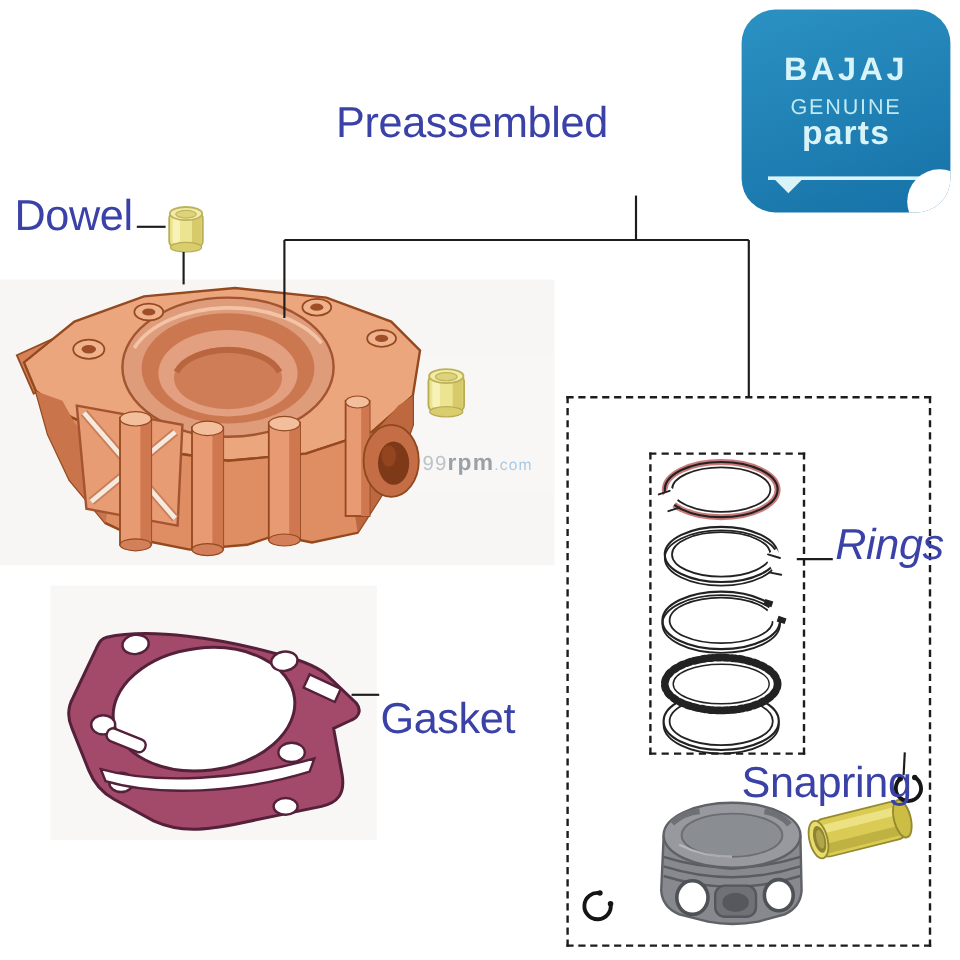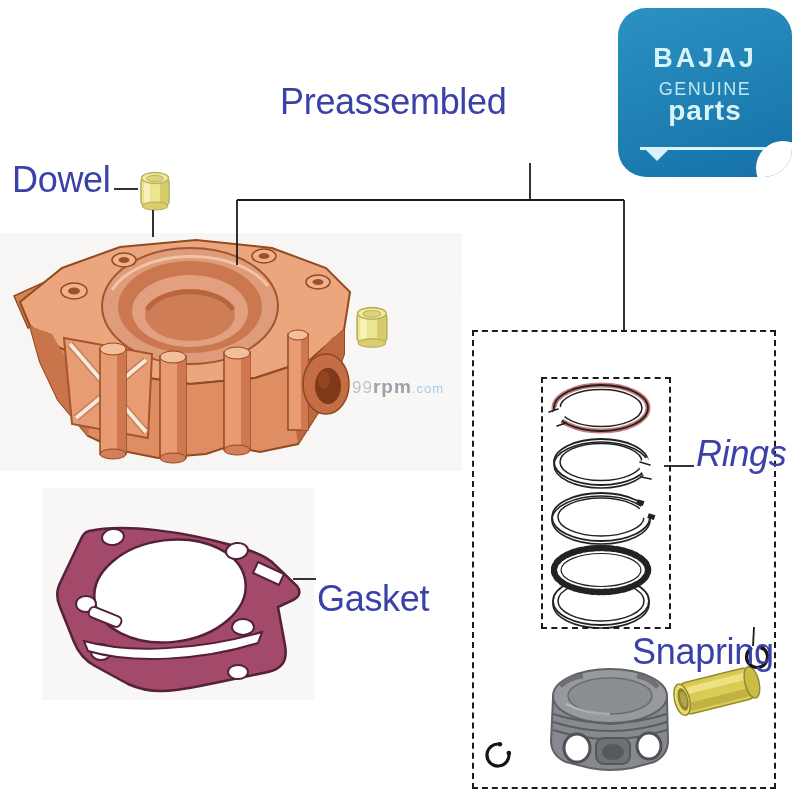--- a/index.html
+++ b/index.html
@@ -253,21 +253,21 @@
 <div class="label" style="left:12px;top:158px;">
   <div>Dowel</div>
 </div>
 
 <div class="label" style="left:317px;top:560px;margin-top:17px;">Gasket</div>
 
 <div class="label" style="left:696px;top:432px;font-style:italic;">
   <div>Rings</div>
 </div>
 
-<div class="label" style="left:632px;top:630px;">Snapring</div>
+<div class="label" style="left:618px;top:630px;">Snapring</div>
 
 <div class="watermark">
   <span>99</span><span class="wm-rpm">rpm</span><span class="wm-com">.com</span>
 </div>
 
 <div class="logo">
   <div class="logo-brand">BAJAJ</div>
   <div class="logo-genuine">GENUINE</div>
   <div class="logo-parts">parts</div>
   <div class="logo-rule"></div>

